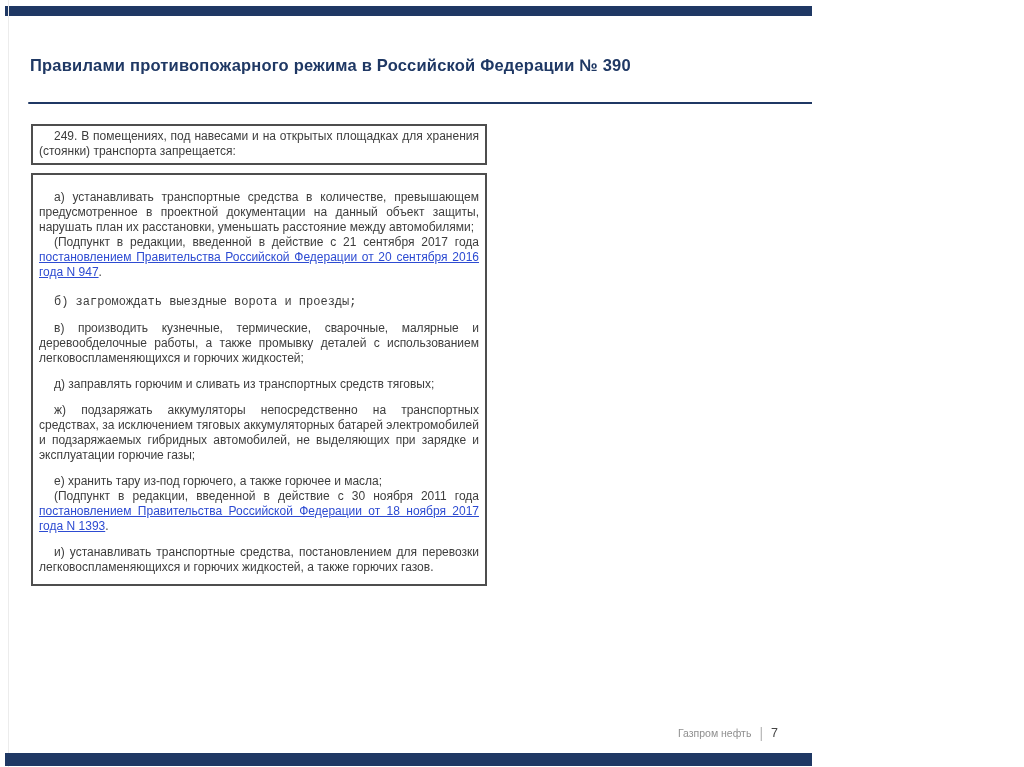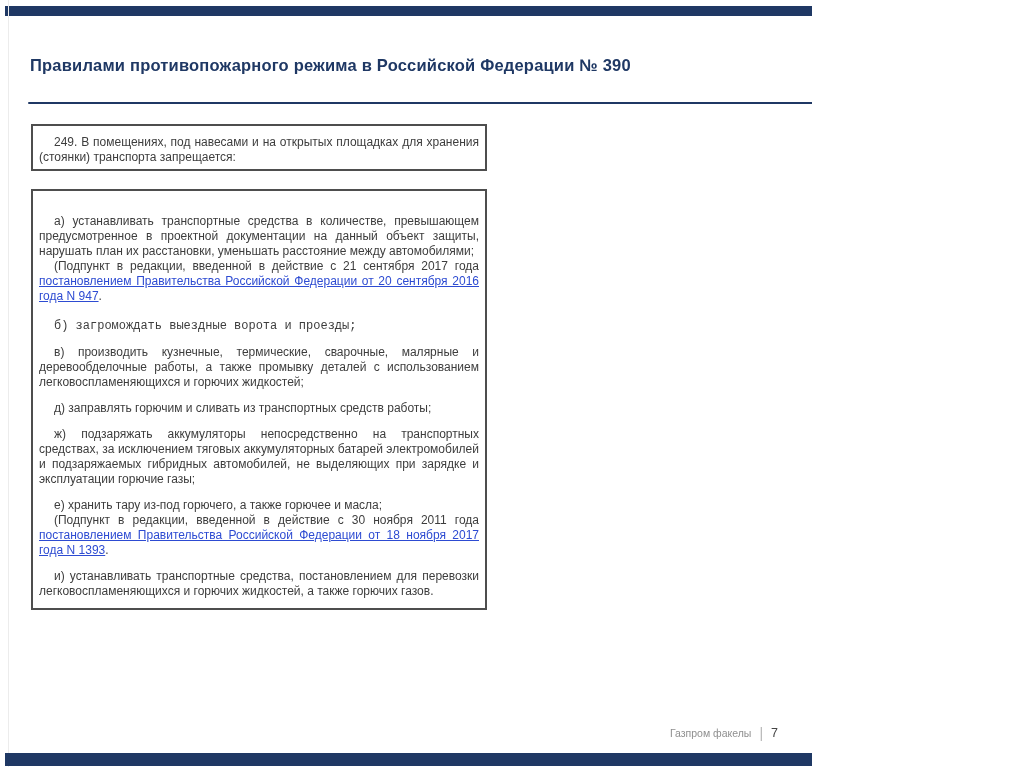--- a/index.html
+++ b/index.html
@@ -25,23 +25,23 @@
   }
   .rule {
     position:absolute; left:28px; top:102px; width:966px; height:2px;
     background:#1f3864; border-radius:1px;
   }
   .docbox { position:absolute; left:31px; top:124px; width:456px; }
   .head, .bodybox {
     border:2px solid #4e4e4e; background:#ffffff;
     color:#3d3d3d; font-size:12px; line-height:15px; text-align:justify;
   }
-  .head { padding:9px 6px 4px; }
+  .head { padding:3px 6px 4px; }
   .head, .bodybox p { text-indent:15px; }
-  .bodybox { margin-top:18px; padding:20px 6px 9px; }
+  .bodybox { margin-top:8px; padding:12px 6px 9px; }
   .bodybox p { margin-top:11px; }
   .bodybox p.first { margin-top:3px; }
   .bodybox p.amend { margin-top:0; }
   .bodybox p.after-amend { margin-top:15px;font-family:Liberation Mono, monospace; }
   .bodybox p.big-gap { margin-top:28px; }
   .lnk { color:#2d4bd2; text-decoration:underline; cursor:pointer; }
   .footer {
     position:absolute; right:34px; top:725px; display:flex; align-items:center;
     gap:8px; font-size:10.5px; color:#8f8f8f; white-space:nowrap;
   }
@@ -59,29 +59,29 @@
   <h1 class="title">Правилами противопожарного режима в Российской Федерации № 390</h1>
   <div class="rule"></div>
 
   <div class="docbox">
     <div class="head">249. В помещениях, под навесами и на открытых площадках для хранения (стоянки) транспорта запрещается:</div>
     <div class="bodybox">
       <p class="first">а) устанавливать транспортные средства в количестве, превышающем предусмотренное в проектной документации на данный объект защиты, нарушать план их расстановки, уменьшать расстояние между автомобилями;</p>
       <p class="amend"><span>(Подпункт в редакции, введенной в действие с 21 сентября 2017 года </span><a class="lnk">постановлением Правительства Российской Федерации от 20 сентября 2016 года N 947</a><span>.</span></p>
       <p class="after-amend">б) загромождать выездные ворота и проезды;</p>
       <p>в) производить кузнечные, термические, сварочные, малярные и деревообделочные работы, а также промывку деталей с использованием легковоспламеняющихся и горючих жидкостей;</p>
-      <p>д) заправлять горючим и сливать из транспортных средств работы;</p>
+      <p>д) заправлять горючим и сливать из транспортных средств тяговых;</p>
       <p>ж) подзаряжать аккумуляторы непосредственно на транспортных средствах, за исключением тяговых аккумуляторных батарей электромобилей и подзаряжаемых гибридных автомобилей, не выделяющих при зарядке и эксплуатации горючие газы;</p>
       <p>е) хранить тару из-под горючего, а также горючее и масла;</p>
       <p class="amend"><span>(Подпункт в редакции, введенной в действие с 30 ноября 2011 года </span><a class="lnk">постановлением Правительства Российской Федерации от 18 ноября 2017 года N 1393</a><span>.</span></p>
       <p>и) устанавливать транспортные средства, постановлением для перевозки легковоспламеняющихся и горючих жидкостей, а также горючих газов.</p>
     </div>
   </div>
 
   <div class="footer">
-    <span>Газпром факелы</span>
+    <span>Газпром нефть</span>
     <span class="sep">|</span>
     <span class="pagenum">7</span>
   </div>
 
   <div class="bottom-bar"></div>
 
 </div>
 
 </body></html>

